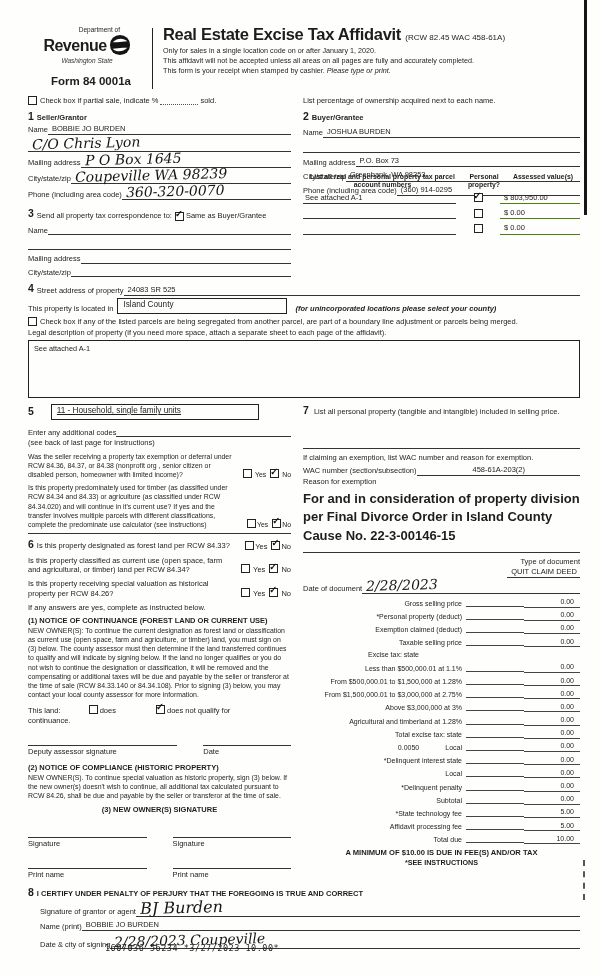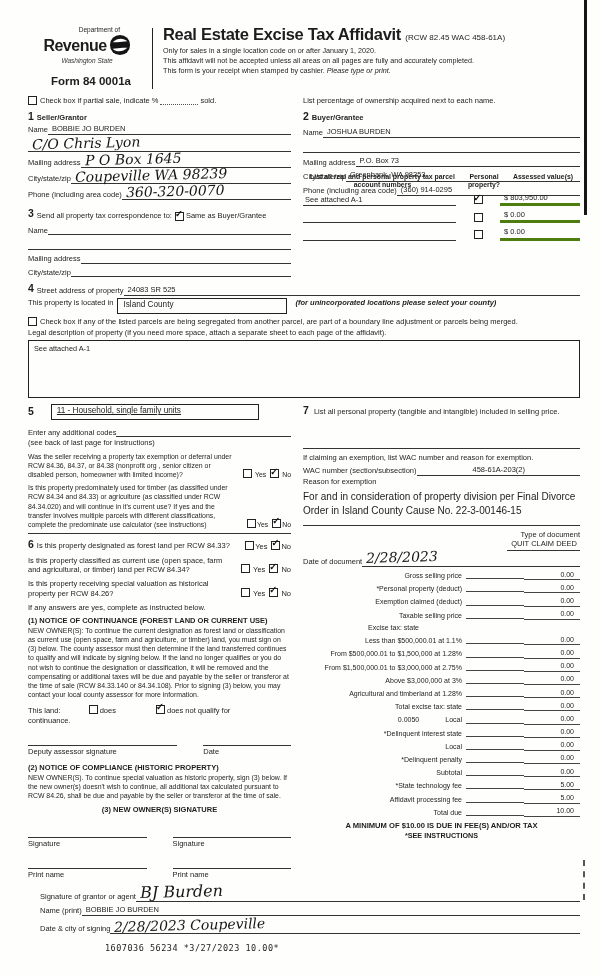--- a/index.html
+++ b/index.html
@@ -37,21 +37,21 @@
   .hr{border-top:1.1px solid #333;margin:4px 0;}
   .qrow{display:flex;margin-top:4px;}
   .qtext{flex:1;}
   .yn{white-space:nowrap;align-self:flex-end;margin-left:5px;}
   .yn .cb{margin:0 1px 0 4px;}
   
   .phead{display:flex;font-weight:bold;font-size:6.9px;text-align:center;line-height:1.2;margin-bottom:3px;}
   .prow{display:flex;align-items:flex-end;margin-bottom:4px;}
   .pparcel{flex:1;border-bottom:1px solid #333;padding:0 2px 0.5px 2px;min-height:9px;}
   .pcbcol{width:44px;text-align:center;flex:none;}
-  .pvalcol{width:74px;border-bottom:3px solid #4d7c0f;padding:0 2px 0.5px 4px;flex:none;min-height:9px;}
+  .pvalcol{width:74px;border-bottom:1px solid #4d7c0f;padding:0 2px 0.5px 4px;flex:none;min-height:9px;}
   
   .inpbox{display:inline-block;border:1.2px solid #222;padding:1px 5px 2px 5px;font-size:8.2px;}
   .legalbox{border:1.4px solid #222;height:50px;padding:3px 5px;font-size:7.3px;margin-top:2px;}
   
   .mrow{display:flex;align-items:flex-end;margin-bottom:2.6px;font-size:7px;}
   .mlabel{margin-left:auto;white-space:nowrap;}
   .mdots{width:58px;border-bottom:1px solid #444;margin:0 0 1px 4px;flex:none;}
   .mval{width:50px;border-bottom:1px solid #444;text-align:right;padding:0 6px 0.5px 0;flex:none;}
   .mhead{justify-content:center;padding-right:96px;font-size:7px;margin:3px 0;}
   .mprefix{margin-left:auto;margin-right:26px;}
@@ -218,21 +218,21 @@
         </div>
       </div>
     </div>
 
     <div style="margin-top:2px;">
       <div class="fline" style="margin-bottom:2px;">
           <span class="secnum">4</span>
         <span class="flabel">Street address of property</span>
         <span class="fval">24083 SR 525</span>
         </div>
-      <div style="display:flex;align-items:flex-start;margin-bottom:3px;">
+      <div style="display:flex;align-items:flex-end;margin-bottom:3px;">
         <span>This property is located in</span>
         <span class="inpbox" style="width:158px;margin:0 8px 0 4px;">Island County</span>
         <span class="b em">(for unincorporated locations please select your county)</span>
       </div>
       <div style="display:flex;align-items:flex-start;margin-bottom:2px;">
         <span class="cb" style="margin-top:0;"></span>
         <span style="margin-left:3px;">Check box if any of the listed parcels are being segregated from another parcel, are part of a boundary line adjustment or parcels being merged.</span>
       </div>
       <div>Legal description of property (if you need more space, attach a separate sheet to each page of the affidavit).</div>
       <div class="legalbox">See attached A-1</div>
@@ -321,21 +321,21 @@
           <span>List all personal property (tangible and intangible) included in selling price.</span>
         </div>
         <div style="height:26px;"></div>
         <div class="hr"></div>
         <div>If claiming an exemption, list WAC number and reason for exemption.</div>
         <div class="fline" style="margin-top:2px;margin-bottom:1px;text-align:center;">
             <span class="flabel">WAC number (section/subsection)</span>
           <span class="fval">458-61A-203(2)</span>
           </div>
         <div>Reason for exemption</div>
-        <div style="font-size:10px;margin-top:3px;line-height:1.45;">For and in consideration of property division per Final Divorce Order in Island County Cause No. 22-3-00146-15</div>
+        <div style="font-size:13px;margin-top:3px;line-height:1.45;font-weight:bold;">For and in consideration of property division per Final Divorce Order in Island County Cause No. 22-3-00146-15</div>
         <div class="hr" style="margin-top:6px;"></div>
         <div class="fline" style="margin-bottom:1px;flex-direction:column;">
             <span class="flabel">Type of document</span>
           <span class="fval">QUIT CLAIM DEED</span>
           </div>
         <div class="fline" style="height:15px;">
             <span class="flabel">Date of document</span>
           <span class="fval"><span class="hw big">2/28/2023</span></span>
           </div>
 
@@ -434,20 +434,21 @@
               <span class="mdots"></span>
               <span class="mval">10.00</span>
             </div>
         </div>
         <div class="b" style="text-align:center;font-size:7.6px;margin-top:4px;">A MINIMUM OF $10.00 IS DUE IN FEE(S) AND/OR TAX</div>
         <div class="b" style="text-align:center;font-size:7.2px;">*SEE INSTRUCTIONS</div>
       </div>
     </div>
 
     <div class="cert">
+      <div><span class="secnum">8</span><span class="b">I CERTIFY UNDER PENALTY OF PERJURY THAT THE FOREGOING IS TRUE AND CORRECT</span></div>
       <div class="certcols" style="margin-top:2px;flex-direction:column;">
         <div class="certL">
           <div class="fline" style="height:16px;">
               <span class="flabel">Signature of grantor or agent</span>
             <span class="fval"><span class="hw big" style="font-size:16px;">BJ Burden</span></span>
             </div>
           <div class="fline">
               <span class="flabel">Name (print)</span>
             <span class="fval">BOBBIE JO BURDEN</span>
             </div>

